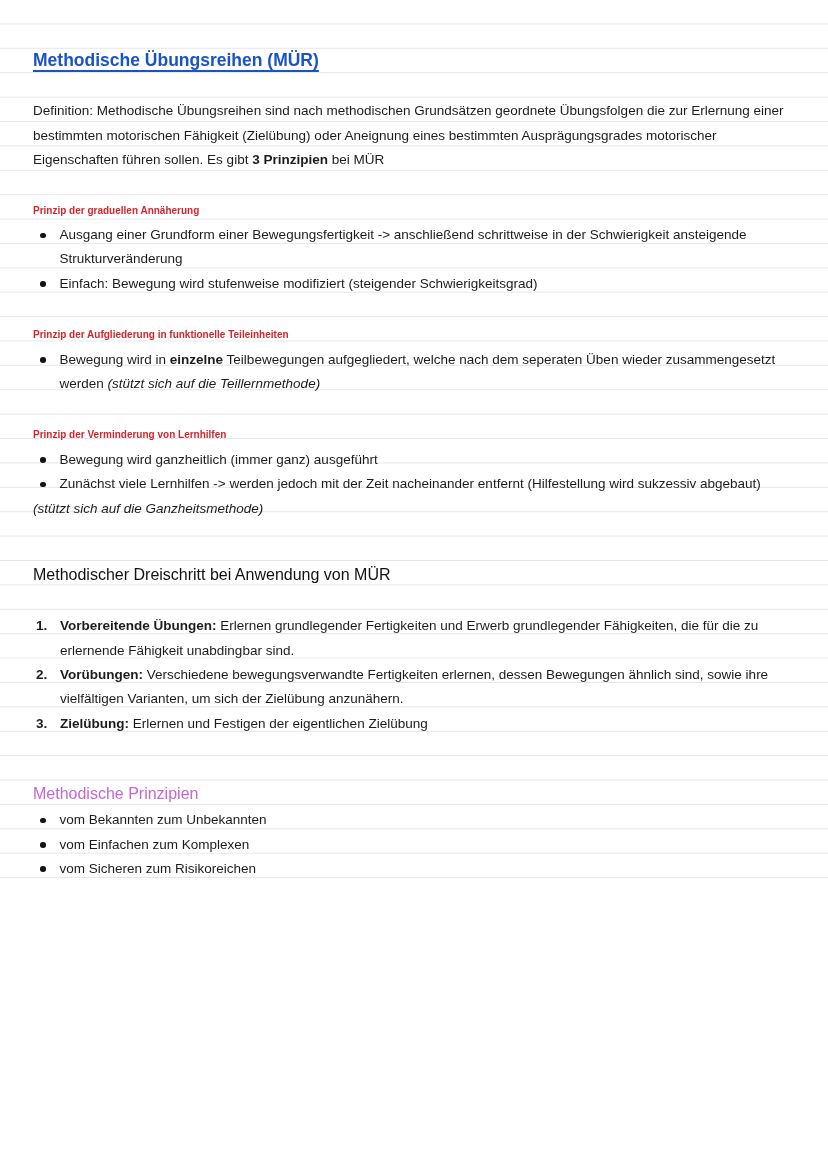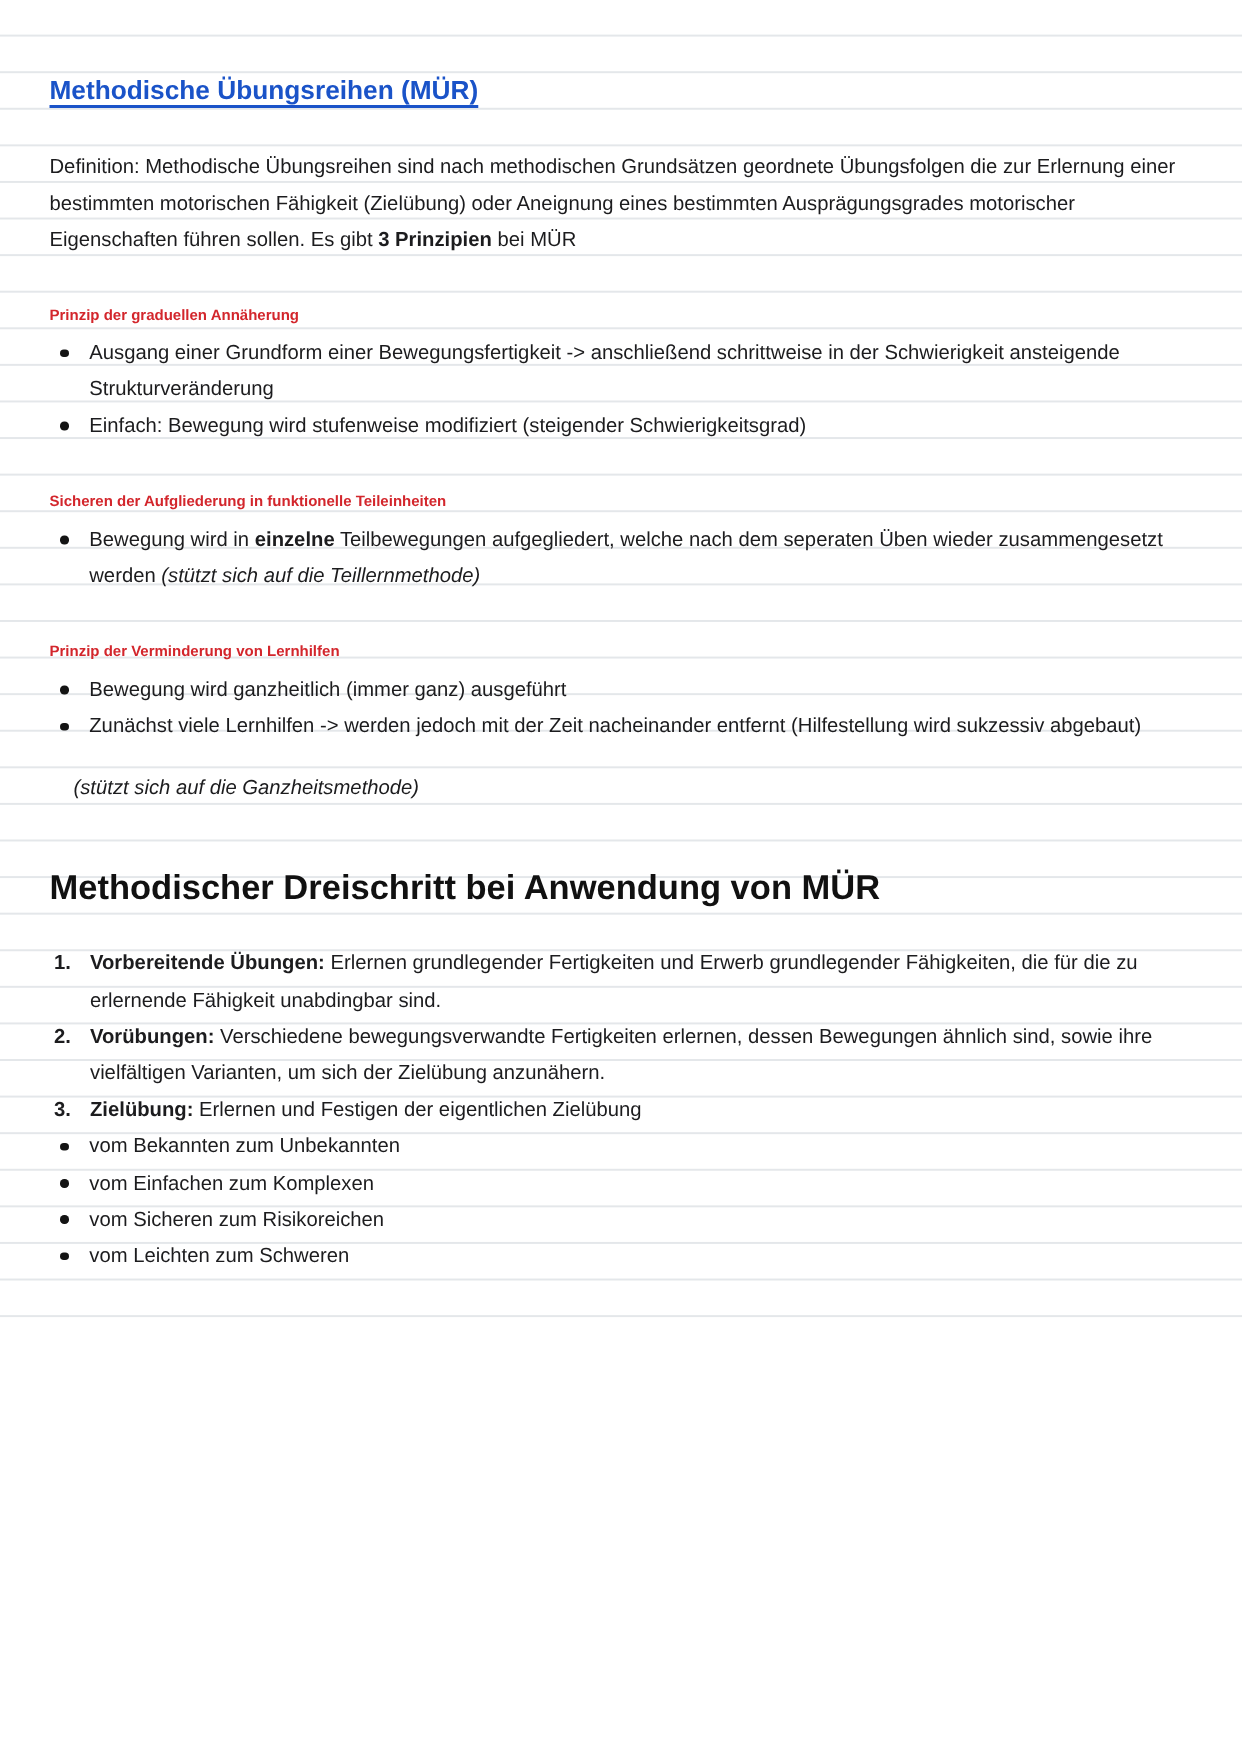--- a/index.html
+++ b/index.html
@@ -46,26 +46,26 @@
     flex: none;
     width: 5.5px;
     height: 5.5px;
     border-radius: 50%;
     background: #141414;
     margin-top: 9.5px;
     margin-right: 14px;
   }
   .bullet-text { flex: 1; }
   .italic { font-style: italic; }
-  .note-line { margin: 16px; font-style: italic; }
+  .note-line { margin: 0; font-style: italic; }
   .h2 {
     margin: 40px 0 0 0;
-    font-size: 23px;
+    font-size: 16px;
     line-height: 28px;
-    font-weight: 700;
+    font-weight: 400;
     color: #111;
   }
   .h2.purple { margin-top: 44px; color: #c767d2; }
   .olist { margin-top: 25px; }
   .onum-row { display: flex; padding-left: 3px; }
   .onum { flex: none; width: 24px; font-weight: 700; }
   b { font-weight: 700; }
   .badge {
     position: absolute;
     left: 8px;
@@ -105,21 +105,21 @@
       <div class="bullet-row">
         <span class="dot"></span>
         <span class="bullet-text">Ausgang einer Grundform einer Bewegungsfertigkeit -&gt; anschließend schrittweise in der Schwierigkeit ansteigende Strukturveränderung</span>
       </div>
       <div class="bullet-row">
         <span class="dot"></span>
         <span class="bullet-text">Einfach: Bewegung wird stufenweise modifiziert (steigender Schwierigkeitsgrad)</span>
       </div>
     </div>
 
-    <h3 class="red-heading" style="margin-top:27px;">Sicheren der Aufgliederung in funktionelle Teileinheiten</h3>
+    <h3 class="red-heading" style="margin-top:27px;">Prinzip der Aufgliederung in funktionelle Teileinheiten</h3>
     <div class="bullets">
       <div class="bullet-row">
         <span class="dot"></span>
         <span class="bullet-text"><span>Bewegung wird in </span><b>einzelne</b><span> Teilbewegungen aufgegliedert, welche nach dem seperaten Üben wieder zusammengesetzt werden </span><span class="italic">(stützt sich auf die Teillernmethode)</span></span>
       </div>
     </div>
 
     <h3 class="red-heading" style="margin-top:27px;">Prinzip der Verminderung von Lernhilfen</h3>
     <div class="bullets">
       <div class="bullet-row">
@@ -143,20 +143,21 @@
       <div class="onum-row">
         <span class="onum">2.</span>
         <span class="bullet-text"><b>Vorübungen:</b><span> Verschiedene bewegungsverwandte Fertigkeiten erlernen, dessen Bewegungen ähnlich sind, sowie ihre vielfältigen Varianten, um sich der Zielübung anzunähern.</span></span>
       </div>
       <div class="onum-row">
         <span class="onum">3.</span>
         <span class="bullet-text"><b>Zielübung:</b><span> Erlernen und Festigen der eigentlichen Zielübung</span></span>
       </div>
     </div>
 
+    <h2 class="h2 purple">Methodische Prinzipien</h2>
     <div class="bullets">
       <div class="bullet-row">
         <span class="dot"></span>
         <span class="bullet-text">vom Bekannten zum Unbekannten</span>
       </div>
       <div class="bullet-row">
         <span class="dot"></span>
         <span class="bullet-text">vom Einfachen zum Komplexen</span>
       </div>
       <div class="bullet-row">

